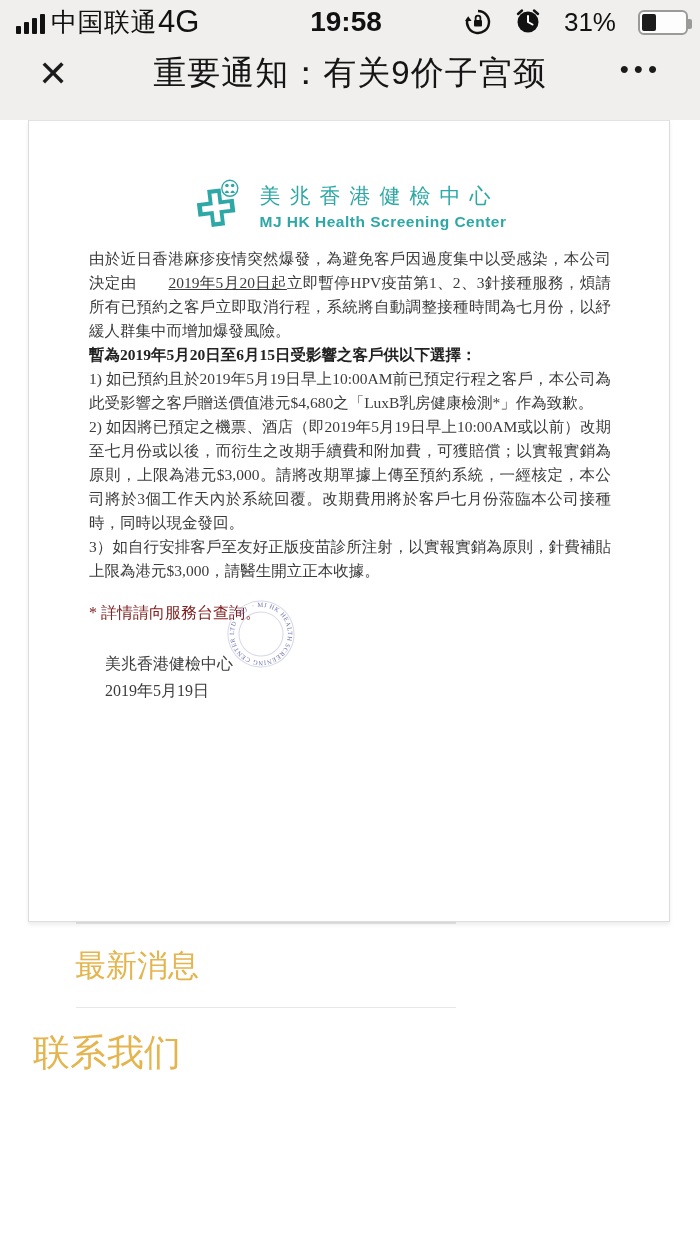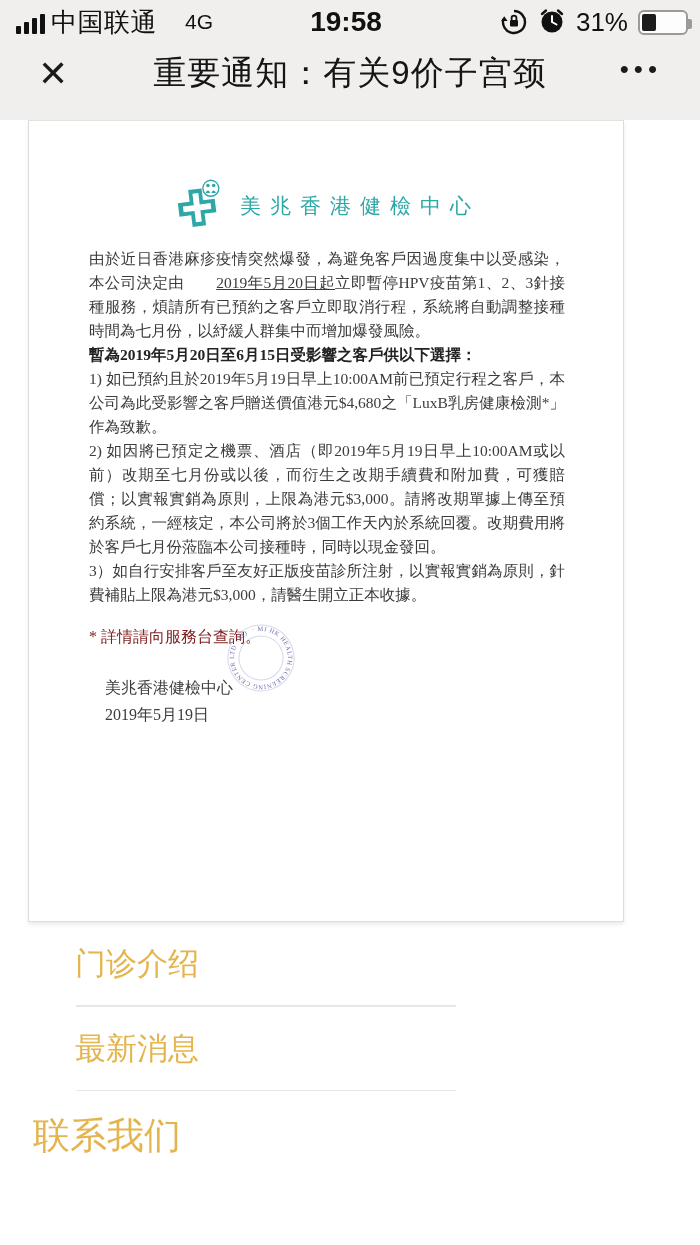--- a/index.html
+++ b/index.html
@@ -7,37 +7,37 @@
               font-family:"Liberation Sans","DejaVu Sans",sans-serif; }
 
   
   .header { background:#f0efed; height:120px; }
   .status-bar { height:44px; display:flex; align-items:center; padding:0 12px; color:#111; }
   .signal { display:flex; align-items:flex-end; gap:3px; margin:4px 6px 0 4px; }
   .signal i { display:block; width:5px; background:#111; border-radius:1px; }
   .signal i:nth-child(1){height:8px;} .signal i:nth-child(2){height:12px;}
   .signal i:nth-child(3){height:16px;} .signal i:nth-child(4){height:20px;}
   .carrier { font-size:26px; letter-spacing:0.5px; }
-  .net { font-size:21px; margin-left:28px; }
+  .net { font-size:31px; margin-left:1px; }
   .sb-time { position:absolute; left:0; right:8px; text-align:center; font-size:28px; font-weight:600; pointer-events:none; }
   .status-bar { position:relative;justify-content:center; }
-  .sb-right { margin-left:auto; display:flex; align-items:center; gap:10px; z-index:1; }
+  .sb-right { margin-left:auto; display:flex; align-items:center; gap:22px; z-index:1; }
   .pct { font-size:26px; }
   .battery { position:relative; width:50px; height:25px; border:2px solid #9a9a98; border-radius:6px; background:#fdfdfd; }
   .battery .fill { position:absolute; left:2px; top:2px; bottom:2px; width:31%; background:#1c1c1c; border-radius:2px; }
   .battery .nub { position:absolute; right:-6px; top:7px; width:4px; height:10px; background:#9a9a98; border-radius:0 2px 2px 0; }
 
   .nav-bar { height:59px; display:flex; align-items:center; position:relative; padding:0 38px; }
   .close-btn { font-size:36px; font-weight:300; color:#1b1b1b; line-height:1; cursor:pointer; }
   .nav-title { position:absolute; left:0; right:0; text-align:center; font-size:33px; color:#151515; letter-spacing:1px; white-space:nowrap; pointer-events:none; }
   .more-btn { margin-left:auto; font-size:26px; letter-spacing:5px; color:#1b1b1b; cursor:pointer; line-height:1; padding-bottom:10px; }
 
   
   .doc-wrap { background:#fff; }
-  .page { margin-left:28px; width:596px; height:802px; background:#fff;
+  .page { margin-left:28px; width:642px; height:802px; background:#fff;
           border-left:1px solid #dcdcdc; border-right:1px solid #dcdcdc;
           border-top:1px solid #e3e3e1; border-bottom:1px solid #dedede;
           box-shadow:0 3px 4px rgba(0,0,0,0.07); position:relative;
           font-family:"Liberation Serif","DejaVu Serif",serif; color:#3b3b3b; }
 
   .logo-row { margin-top:58px; display:flex; justify-content:center; align-items:center; gap:14px; }
   .logo-icon { width:54px; height:54px; flex:0 0 auto; }
   .logo-text { text-align:left; }
   .logo-cn { color:#2ea8a6; font-size:21px; letter-spacing:9px; font-family:"Liberation Sans","DejaVu Sans",sans-serif; white-space:nowrap; }
   .logo-en { color:#2ea8a6; font-size:15.5px; font-weight:bold; font-family:"Liberation Sans","DejaVu Sans",sans-serif; letter-spacing:0.5px; margin-top:3px; }
@@ -118,20 +118,21 @@
         <circle cx="46" cy="11" r="9.5" fill="#fff" stroke="#2ea8a6" stroke-width="1.6"></circle>
         <g fill="#2ea8a6">
           <circle cx="42.6" cy="7.8" r="2.1"></circle>
           <circle cx="49.4" cy="7.8" r="2.1"></circle>
           <path d="M39.8 16.5 q2.8 -5.5 5.6 0 z"></path>
           <path d="M46.6 16.5 q2.8 -5.5 5.6 0 z"></path>
         </g>
       </svg>
       <div class="logo-text">
         <div class="logo-cn">美兆香港健檢中心</div>
+        <div class="logo-en">MJ HK Health Screening Center</div>
       </div>
     </div>
 
 
     <div class="doc-body">
       <p class="first"><span>由於近日香港麻疹疫情突然爆發，為避免客戶因過度集中以受感染，本公司決定由</span><span class="u">2019年5月20日起</span><span>立即暫停HPV疫苗第1、2、3針接種服務，煩請所有已預約之客戶立即取消行程，系統將自動調整接種時間為七月份，以紓緩人群集中而增加爆發風險。</span></p>
 
       <p class="opt-head">暫為2019年5月20日至6月15日受影響之客戶供以下選擇：</p>
 
       <p>1) 如已預約且於2019年5月19日早上10:00AM前已預定行程之客戶，本公司為此受影響之客戶贈送價值港元$4,680之「LuxB乳房健康檢測*」作為致歉。</p>
@@ -153,19 +154,18 @@
         </text>
       </svg>
       <div>美兆香港健檢中心</div>
       <div>2019年5月19日</div>
     </div>
 
   </div>
 </div>
 
 <div class="menu">
-  <div class="menu-item">门诊介绍</div>
   <hr class="menu-sep">
   <hr class="menu-sep">
   <div class="menu-item">最新消息</div>
   <hr class="menu-sep">
   <div class="menu-item last">联系我们</div>
 </div>
 
 </body></html>

